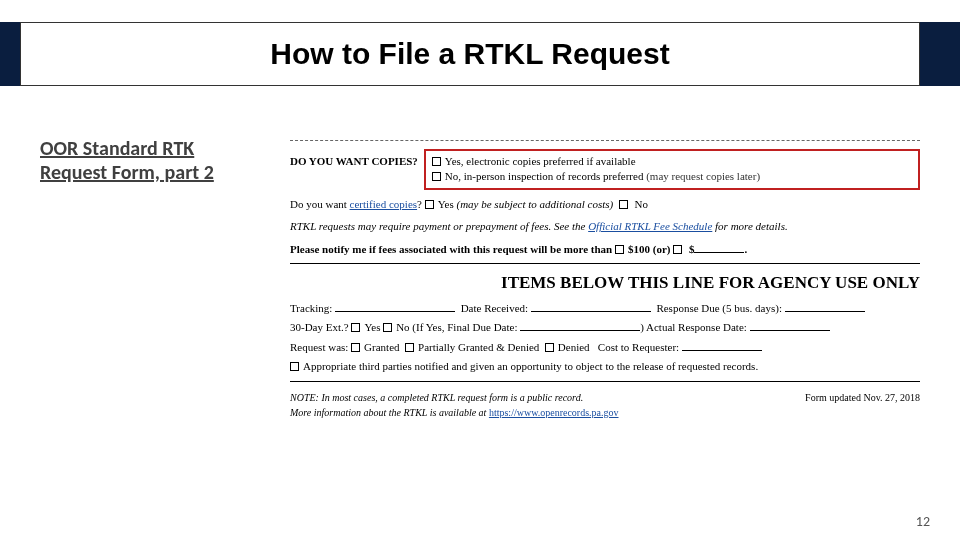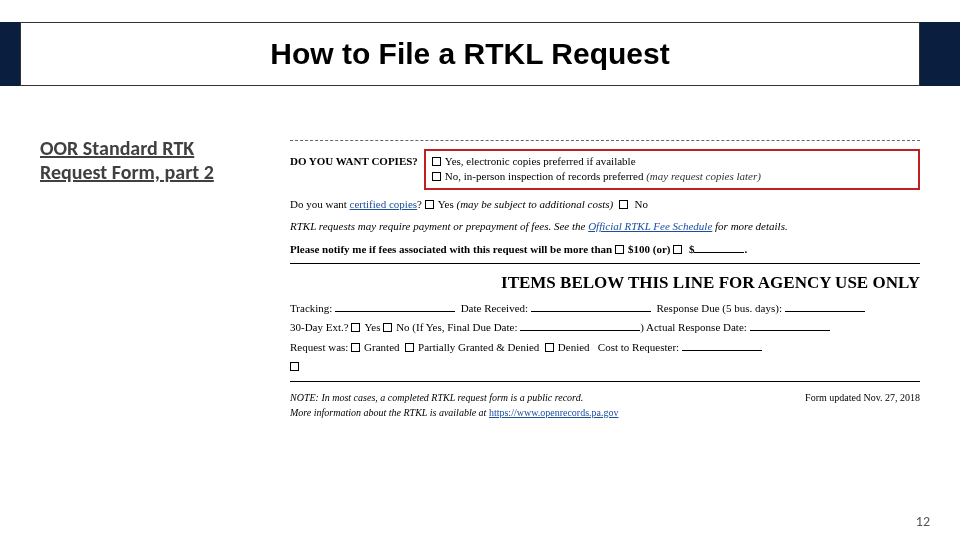--- a/index.html
+++ b/index.html
@@ -79,21 +79,21 @@
     line-height: 1.4;
   }
   .chk {
     display: inline-block;
     width: 9px;
     height: 9px;
     border: 1px solid #000;
     margin-right: 4px;
     vertical-align: -1px;
   }
-  .paren-italic { font-style: italic; color: #333; }
+  .paren-italic { color: #333; }
   .row2 { margin-top: 6px; font-size: 11px; }
   .link { color: #1a4ea0; text-decoration: underline; }
   .italic { font-style: italic; }
   .bold { font-weight: 700; }
   .section-header {
     text-align: right;
     font-weight: 700;
     font-size: 17px;
     margin: 6px 0 4px 0;
   }
@@ -182,21 +182,21 @@
 
     <div class="agency-line">
       <span>Request was:</span>
       <span class="chk"></span><span>Granted</span>
       &nbsp;<span class="chk"></span><span>Partially Granted &amp; Denied</span>
       &nbsp;<span class="chk"></span><span>Denied</span>
       &nbsp;&nbsp;<span>Cost to Requester:</span> <span class="fill"></span>
     </div>
 
     <div class="agency-line">
-      <span class="chk"></span>
+      <span class="chk"></span><span>Appropriate third parties notified and given an opportunity to object to the release of requested records.</span>
     </div>
 
     <hr class="solid">
 
     <div class="note-row">
       <div class="note-left">
         <div>NOTE: In most cases, a completed RTKL request form is a public record.</div>
         <div><span>More information about the RTKL is available at </span><span class="link" style="font-style:normal">https://www.openrecords.pa.gov</span></div>
       </div>
       <div>Form updated Nov. 27, 2018</div>

